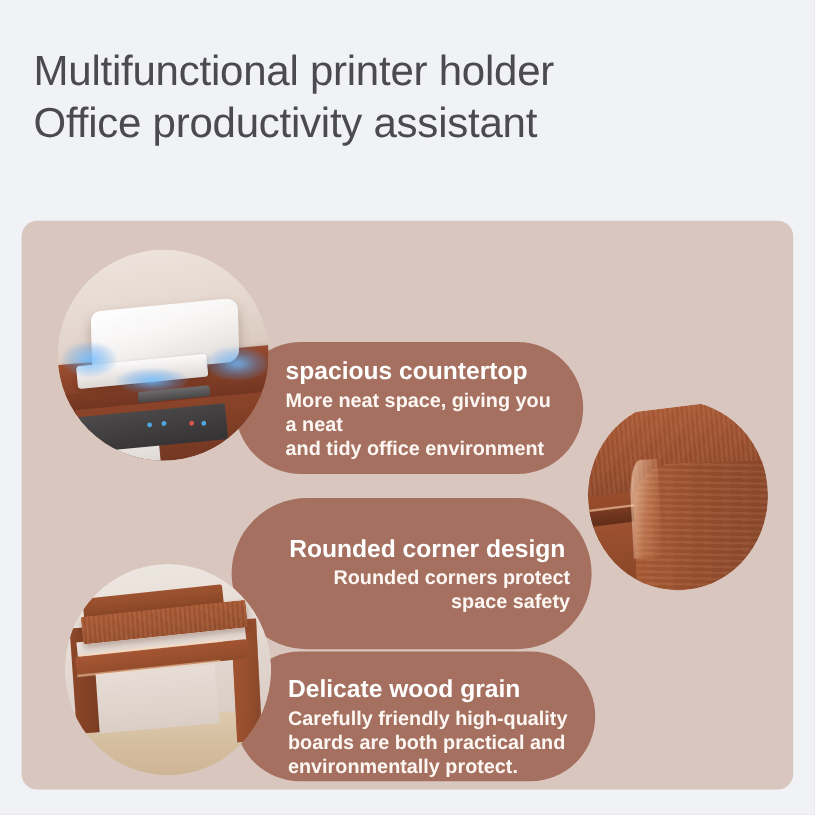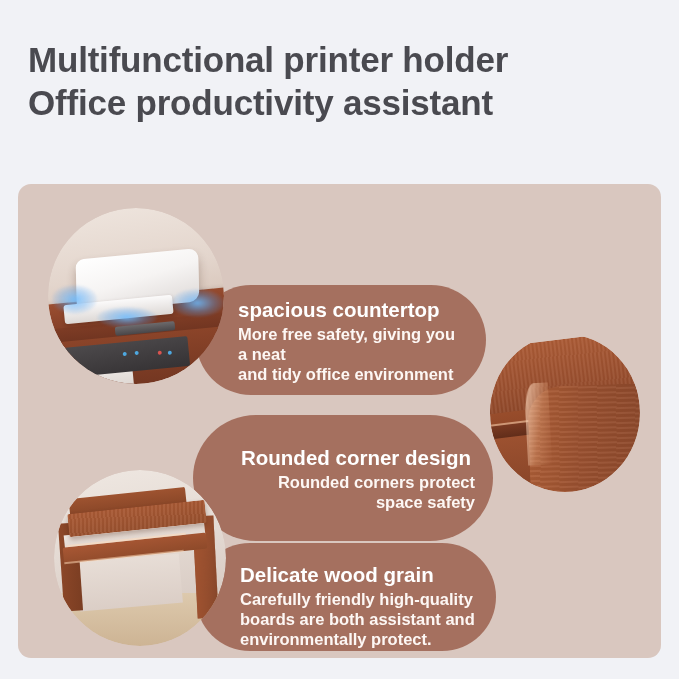--- a/index.html
+++ b/index.html
@@ -18,21 +18,21 @@
   
   #title-block {
     position: absolute;
     left: 28px;
     top: 38px;
     width: 620px;
   }
   .title-line {
     font-family: "Liberation Sans", sans-serif;
     font-size: 35px;
-    font-weight: 700;
+    font-weight: 400;
     color: #4a4a50;
     letter-spacing: -0.2px;
     line-height: 43px;
     white-space: nowrap;
   }
 
   
   #feature-panel {
     position: absolute;
     left: 18px;
@@ -382,30 +382,30 @@
       <div class="st-shelf2"></div>
       <div class="st-backrail"></div>
       <div class="st-topboard"></div>
       <div class="st-seam" style="left:7%;top:39%;"></div>
       <div class="st-seam" style="left:6%;top:49%;"></div>
     </div>
   </div>
 
   <div class="pill" id="pill-1">
     <div class="pill-title">spacious countertop</div>
-    <div class="pill-body">More free safety, giving you a neat</div>
+    <div class="pill-body">More neat space, giving you a neat</div>
     <div class="pill-body">and tidy office environment</div>
   </div>
 
   <div class="pill" id="pill-2">
     <div class="pill-title">Rounded corner design</div>
     <div class="pill-body align-right">Rounded corners protect</div>
     <div class="pill-body align-right">space safety</div>
   </div>
 
   <div class="pill" id="pill-3">
     <div class="pill-title">Delicate wood grain</div>
     <div class="pill-body">Carefully friendly high-quality</div>
-    <div class="pill-body">boards are both assistant and</div>
+    <div class="pill-body">boards are both practical and</div>
     <div class="pill-body">environmentally protect.</div>
   </div>
 
 </div>
 
 </body></html>

